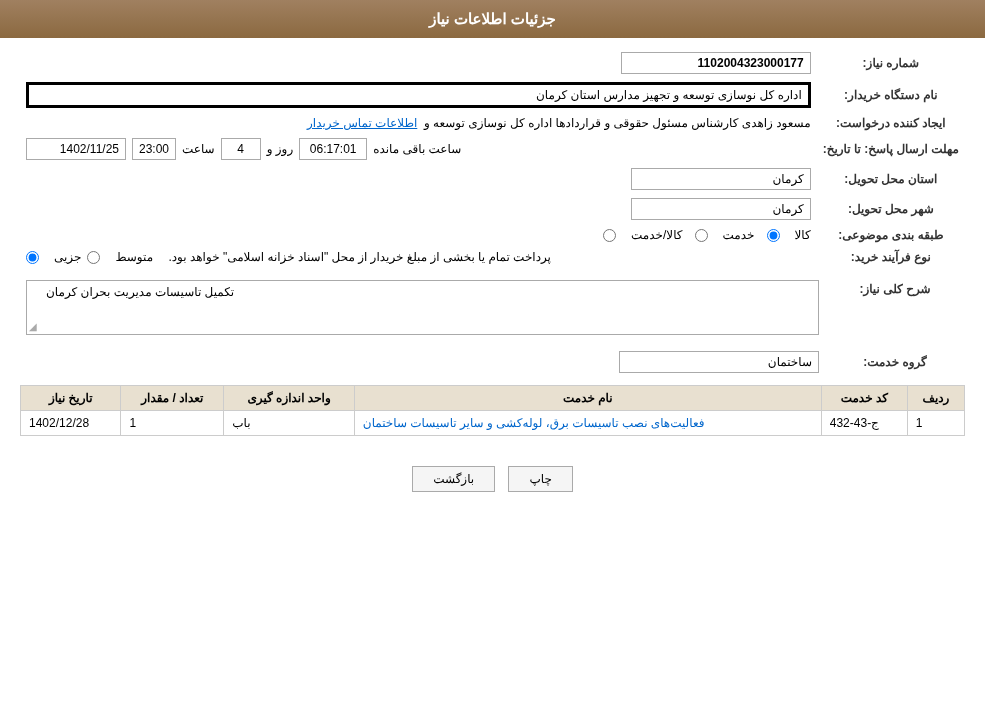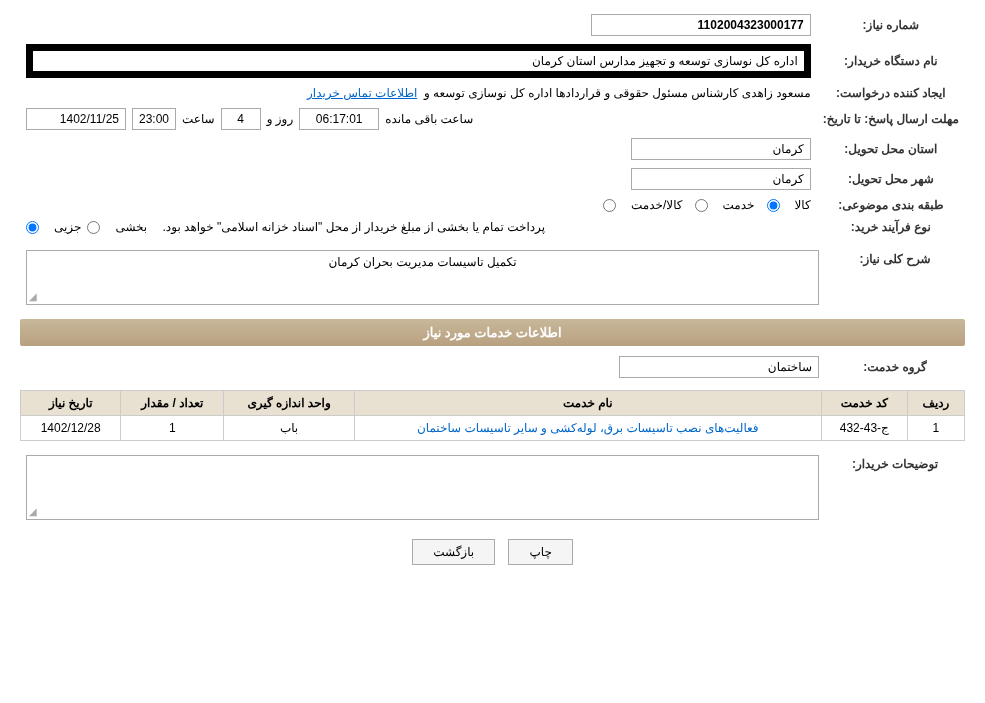--- a/index.html
+++ b/index.html
@@ -48,21 +48,21 @@
     .input-box {
       border: 1px solid #aaa;
       background: #fff;
       padding: 3px 6px;
       display: inline-block;
       text-align: right;
       direction: rtl;
     }
     .input-box-full {
       width: 100%;
-      border: 7px solid #000000;
+      border: 3px solid #000000;
       background: #fff;
       padding: 3px 6px;
       text-align: right;
       direction: rtl;
     }
     .section-header {
       background: linear-gradient(to bottom, #c8b89a, #b8a080);
       color: #fff;
       text-align: center;
       padding: 6px 10px;
@@ -84,23 +84,23 @@
     .radio-item {
       display: inline-flex;
       align-items: center;
       gap: 15px;
     }
     .description-box {
       width: 100%;
       border: 1px solid #aaa;
       background: #fff;
       min-height: 55px;
-      text-align: center;
+      text-align: left;
       direction: rtl;
-      padding: 4px 6px;
+      padding: 4px 19px;
       position: relative;
     }
     .resize-handle {
       position: absolute;
       bottom: 2px;
       left: 2px;
       color: #aaa;
       font-size: 10px;
     }
     .services-table {
@@ -111,28 +111,28 @@
     .services-table th {
       background: #e8e0d0;
       border: 1px solid #ccc;
       padding: 5px 8px;
       text-align: center;
       font-weight: bold;
     }
     .services-table td {
       border: 1px solid #ccc;
       padding: 5px 8px;
-      text-align: center;
+      text-align: left;
     }
     .services-table tr:nth-child(even) td {
       background: #fafafa;
     }
     .btn-bar {
       text-align: center;
-      margin-top: 15px;
+      margin-top: 30px;
       padding-bottom: 15px;
     }
     .btn {
       padding: 5px 20px;
       margin: 0 5px;
       border: 1px solid #aaa;
       cursor: pointer;
       font-family: Tahoma, Arial, sans-serif;
       font-size: 12px;
       background: #f5f5f5;
@@ -140,30 +140,33 @@
     .row-flex {
       display: flex;
       align-items: center;
       gap: 6px;
     }
   </style>
 </head>
 <body>
 
 <div class="page-container">
+  <div class="header-bar">
+    <span>جزئیات اطلاعات نیاز</span>
+  </div>
 
   <div class="content-area">
 
     <table class="info-table">
 
       <tbody>
           <tr>
         <td class="label-cell">شماره نیاز:</td>
         <td class="value-cell">
-          <div class="input-box" style="width:220px; font-weight:bold;">1102004323000177</div>
+          <div class="input-box" style="width:190px; font-weight:bold;">1102004323000177</div>
         </td>
       </tr>
 
       <tr>
         <td class="label-cell">نام دستگاه خریدار:</td>
         <td class="value-cell">
           <div class="input-box-full">اداره کل نوسازی  توسعه و تجهیز مدارس استان کرمان</div>
         </td>
       </tr>
 
@@ -173,21 +176,21 @@
           <span>مسعود زاهدی کارشناس مسئول حقوقی و قراردادها اداره کل نوسازی  توسعه و</span>
           &nbsp;<span class="link-style">اطلاعات تماس خریدار</span>
         </td>
       </tr>
 
       <tr>
         <td class="label-cell">مهلت ارسال پاسخ: تا تاریخ:</td>
         <td class="value-cell">
           <div class="row-flex" style="justify-content: flex-end;">
             <span>ساعت باقی مانده</span>
-            <div class="input-box" style="width:80px; text-align:center;">06:17:01</div>
+            <div class="input-box" style="width:68px; text-align:center;">06:17:01</div>
             <span>روز و</span>
             <div class="input-box" style="width:40px; text-align:center;">4</div>
             <span>ساعت</span>
             <div class="input-box" style="width:44px; text-align:center;">23:00</div>
             <div class="input-box" style="width:100px; ">1402/11/25</div>
           </div>
         </td>
       </tr>
 
       <tr>
@@ -224,21 +227,21 @@
         </td>
       </tr>
 
       <tr>
         <td class="label-cell">نوع فرآیند خرید:</td>
         <td class="value-cell">
           <div class="row-flex" style="justify-content: flex-end; flex-wrap: wrap;">
             <span>پرداخت تمام یا بخشی از مبلغ خریدار از محل "اسناد خزانه اسلامی" خواهد بود.</span>
             &nbsp;
             <div class="radio-item">
-              <span>بخشی</span>
+              <span>متوسط</span>
               <input type="radio" name="farayand" style="">
             </div>
             <div class="radio-item">
               <span>جزیی</span>
               <input type="radio" name="farayand" checked="" style="">
             </div>
           </div>
         </td>
       </tr>
     </tbody>
@@ -251,21 +254,20 @@
         <td>
           <div class="description-box">
             <span>تکمیل تاسیسات مدیریت بحران کرمان</span>
             <div class="resize-handle">◢</div>
           </div>
         </td>
       </tr>
     </tbody>
       </table>
 
-    <div class="section-header">اطلاعات خدمات مورد نیاز</div>
 
     <table class="info-table">
       <tbody>
           <tr>
         <td class="label-cell">گروه خدمت:</td>
         <td class="value-cell">
           <div class="input-box" style="width:200px;">ساختمان</div>
         </td>
       </tr>
     </tbody>
@@ -287,32 +289,20 @@
             <td>1</td>
             <td>ج-43-432</td>
             <td style="color: rgb(0, 102, 204); cursor: pointer;">فعالیت‌های نصب تاسیسات برق، لوله‌کشی و سایر تاسیسات ساختمان</td>
             <td>باب</td>
             <td>1</td>
             <td>1402/12/28</td>
           </tr>
         </tbody>
     </table>
 
-    <table class="info-table" style="margin-top:10px;">
-      <tbody>
-          <tr>
-        <td class="label-cell" style="vertical-align:top; padding-top:6px;">توضیحات خریدار:</td>
-        <td>
-          <div class="description-box" style="min-height:65px;">
-            <div class="resize-handle">◢</div>
-          </div>
-        </td>
-      </tr>
-    </tbody>
-      </table>
 
     <div class="btn-bar">
       <button class="btn">چاپ</button>
       <button class="btn">بازگشت</button>
     </div>
 
   </div>
 </div>
 
 </body></html>

